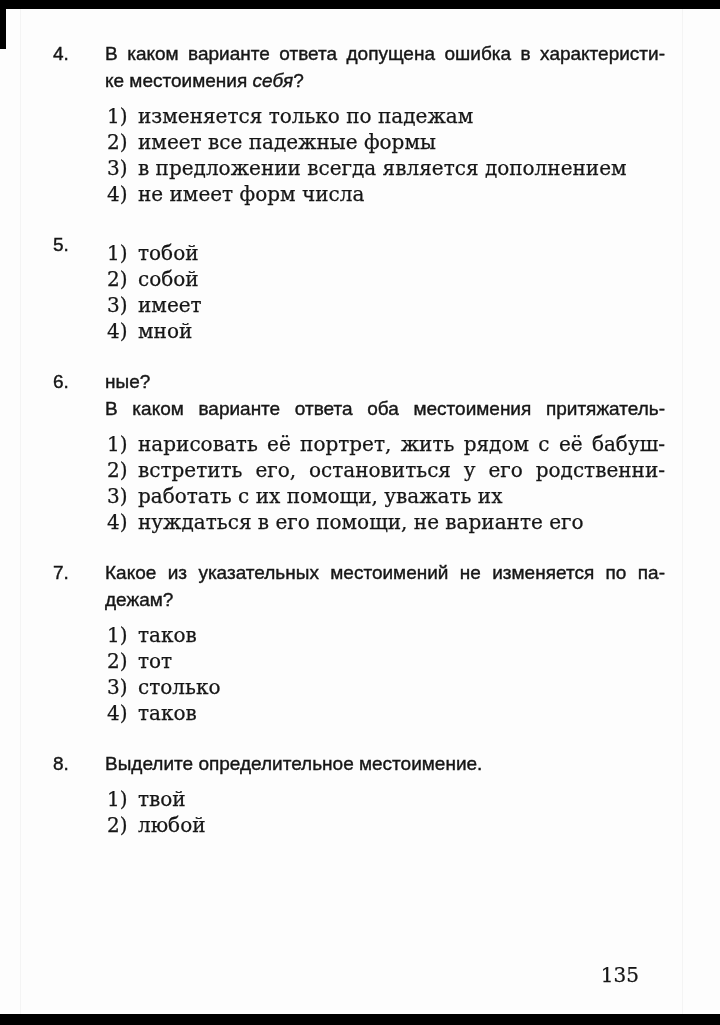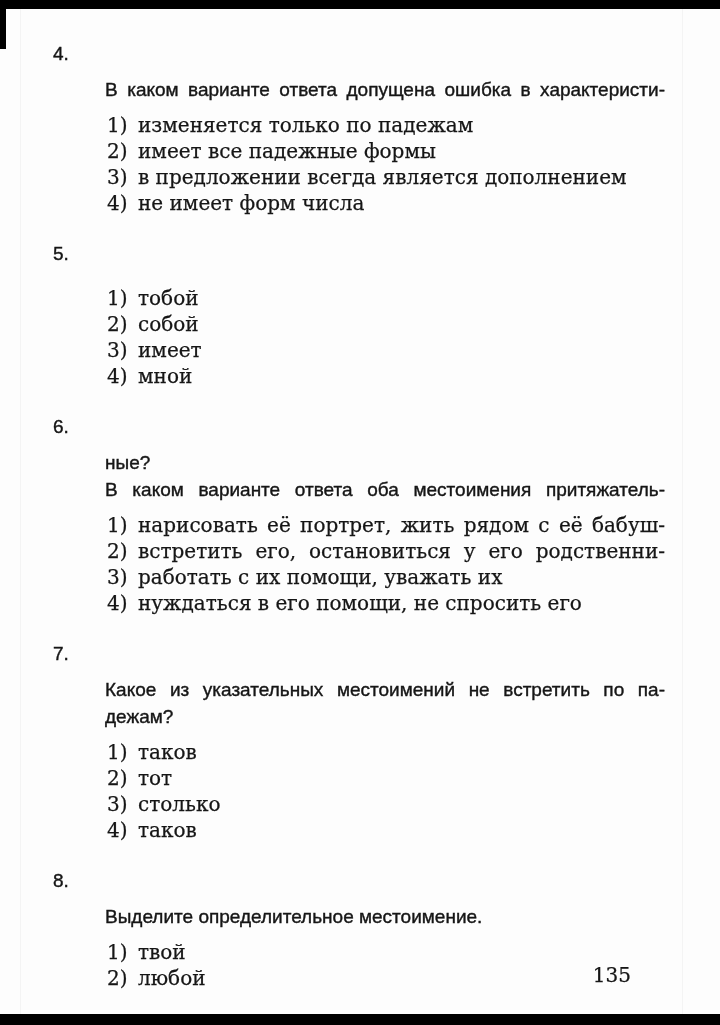--- a/index.html
+++ b/index.html
@@ -24,21 +24,21 @@
 
   .question { display: flex; margin-bottom: 24px; }
   .question.last { margin-bottom: 0; }
 
   .q-num {
     flex: none; width: 52px;
     font-family: "Liberation Sans", sans-serif;
     font-size: 19px; line-height: 27px;
     -webkit-text-stroke: 0.4px;
   }
-  .q-body { flex: none; width: 560px; margin-top: 36px; }
+  .q-body { flex: none; width: 560px; }
 
   .stem {
     font-family: "Liberation Sans", sans-serif;
     font-size: 19px; line-height: 27px;
     -webkit-text-stroke: 0.4px;
   }
   .stem-line { display: block; }
   .fill { text-align: justify; text-align-last: justify; }
   .stem em { font-style: italic; }
 
@@ -46,41 +46,42 @@
     margin-top: 9px;
     font-size: 20px; line-height: 26px;
     -webkit-text-stroke: 0.25px;
   }
   .option { display: flex; padding-left: 2px; }
   .opt-num { flex: none; width: 31px; }
   .opt-text { flex: none; width: 527px; }
   .opt-line { display: block; }
 
   .page-number {
-    position: absolute; left: 8px; top: 962px;
+    position: absolute; left: 16px; top: 962px;
     width: 623px; text-align: right;
     font-size: 20px; line-height: 27px;
     -webkit-text-stroke: 0.25px;
   }
 </style>
 </head>
 <body>
 
 <div class="scan-bar-top"></div>
 <div class="scan-mark-left"></div>
 <div class="scan-line l1"></div>
 <div class="scan-line l2"></div>
 
 <div class="content">
 
   <section class="question">
     <div class="q-num">4.</div>
     <div class="q-body">
       <div class="stem">
         <span class="stem-line fill">В каком варианте ответа допущена ошибка в характеристи-</span>
+        <span class="stem-line"><span>ке местоимения </span><em>себя</em><span>?</span></span>
       </div>
       <div class="options">
         <div class="option">
           <span class="opt-num">1)</span>
           <span class="opt-text">
               <span class="opt-line">изменяется только по падежам</span>
             </span>
         </div>
         <div class="option">
           <span class="opt-num">2)</span>
@@ -158,32 +159,32 @@
         </div>
         <div class="option">
           <span class="opt-num">3)</span>
           <span class="opt-text">
               <span class="opt-line">работать с их помощи, уважать их</span>
             </span>
         </div>
         <div class="option">
           <span class="opt-num">4)</span>
           <span class="opt-text">
-              <span class="opt-line">нуждаться в его помощи, не спросить его</span>
+              <span class="opt-line">нуждаться в его помощи, не варианте его</span>
             </span>
         </div>
       </div>
     </div>
   </section>
 
   <section class="question">
     <div class="q-num">7.</div>
     <div class="q-body">
       <div class="stem">
-        <span class="stem-line fill">Какое из указательных местоимений не встретить по па-</span>
+        <span class="stem-line fill">Какое из указательных местоимений не изменяется по па-</span>
         <span class="stem-line">дежам?</span>
       </div>
       <div class="options">
         <div class="option">
           <span class="opt-num">1)</span>
           <span class="opt-text">
               <span class="opt-line">таков</span>
             </span>
         </div>
         <div class="option">

